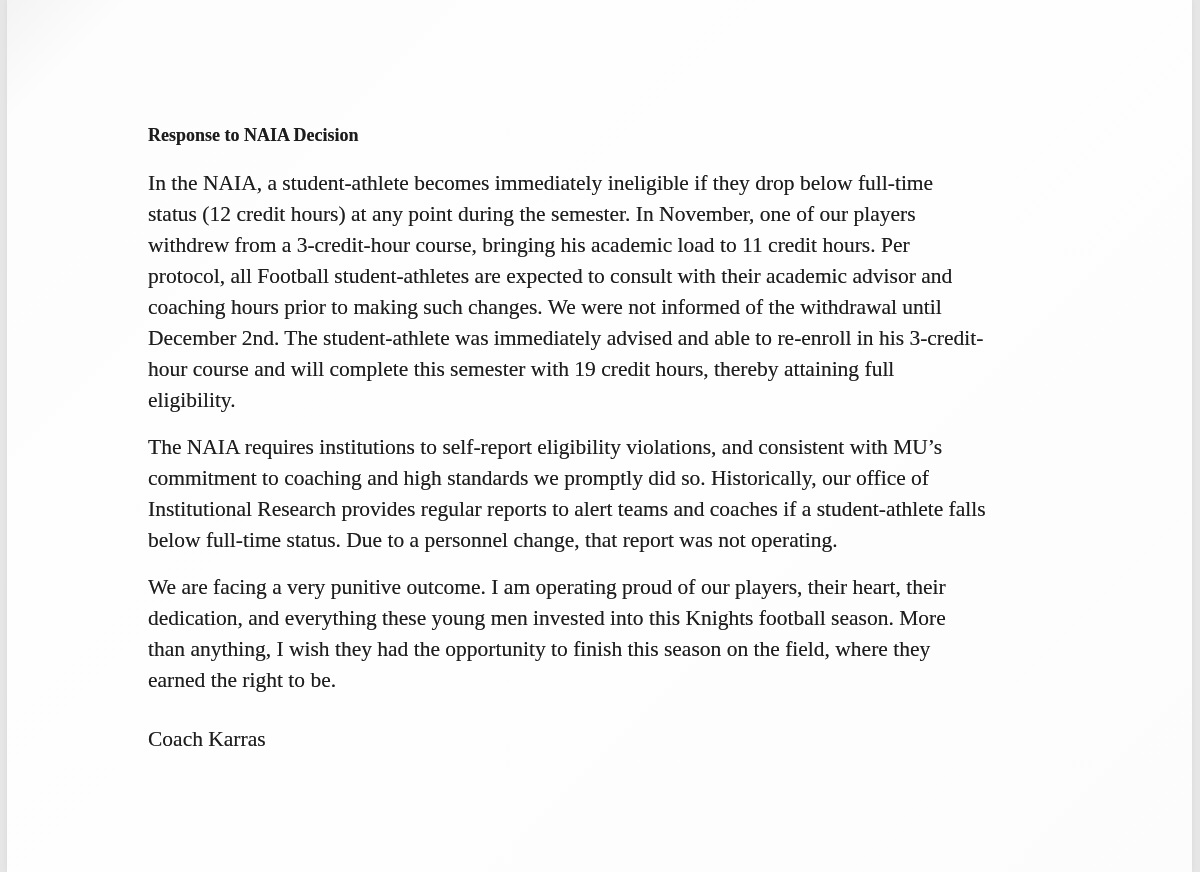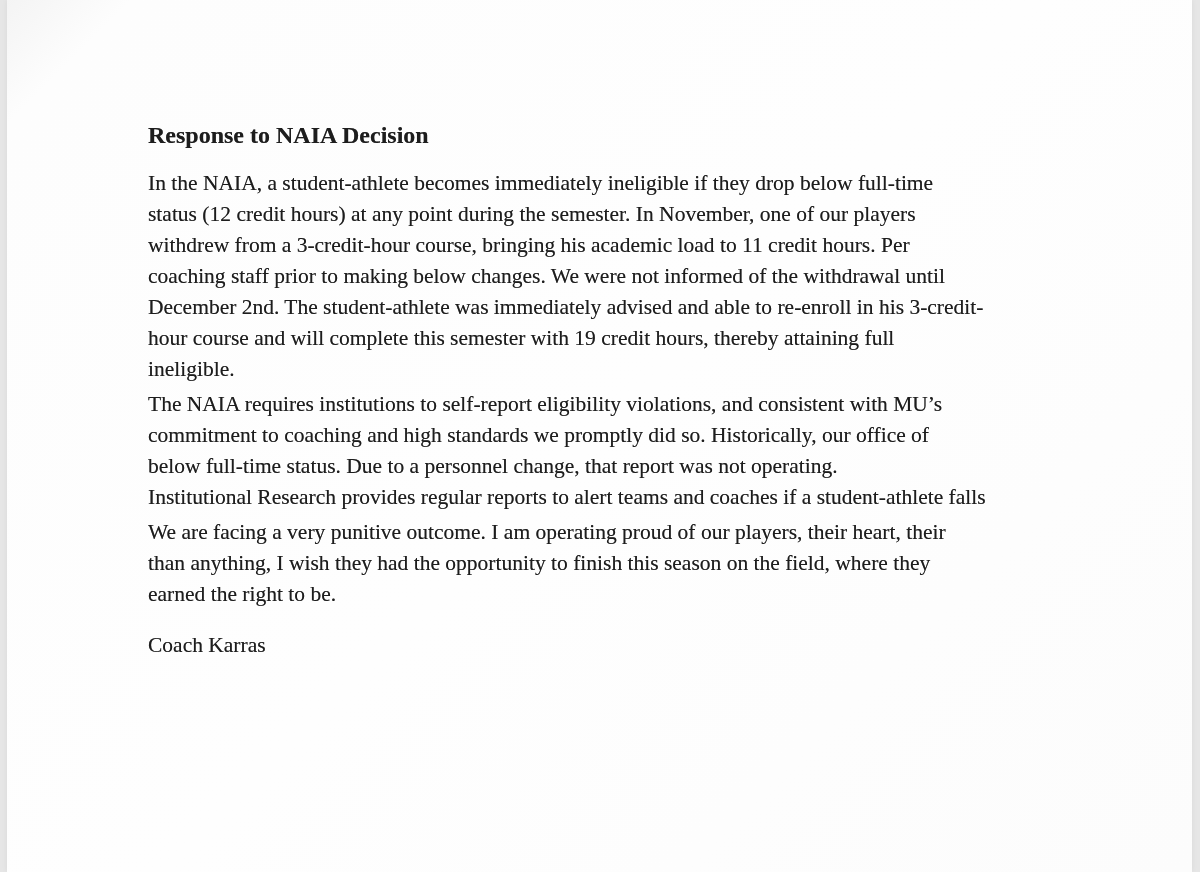--- a/index.html
+++ b/index.html
@@ -34,66 +34,68 @@
     left: 141px; 
     top: 120px;
     width: 930px;
     color: #1d1d1d;
     font-size: 21.5px;
     line-height: 31px;
     text-shadow: 0 0 0.6px rgba(30,30,30,0.55); 
   }
   .doc-title {
     font-weight: bold;
-    font-size: 24px;
+    font-size: 18px;
     line-height: 31px;
     margin: 0;
   }
   .paragraph {
     margin: 17px 0 0 0;
     font-family: Liberation Serif, serif;
   }
   .paragraph.p-gap {
-    margin-top: 4px;
+    margin-top: 16px;
   }
   .line {
     white-space: nowrap;
   }
   .signature {
-    margin-top: 20px;
+    margin-top: 28px;
   }
 </style>
 </head>
 <body>
 
 <div class="photo-frame">
   <div class="page">
     <div class="doc-content">
 
       <div class="doc-title">Response to NAIA Decision</div>
 
       <div class="paragraph">
         <div class="line">In the NAIA, a student-athlete becomes immediately ineligible if they drop below full-time</div>
         <div class="line">status (12 credit hours) at any point during the semester. In November, one of our players</div>
         <div class="line">withdrew from a 3-credit-hour course, bringing his academic load to 11 credit hours. Per</div>
-        <div class="line">coaching staff prior to making below changes. We were not informed of the withdrawal until</div>
+        <div class="line">protocol, all Football student-athletes are expected to consult with their academic advisor and</div>
+        <div class="line">coaching hours prior to making such changes. We were not informed of the withdrawal until</div>
         <div class="line">December 2nd. The student-athlete was immediately advised and able to re-enroll in his 3-credit-</div>
         <div class="line">hour course and will complete this semester with 19 credit hours, thereby attaining full</div>
-        <div class="line">ineligible.</div>
+        <div class="line">eligibility.</div>
       </div>
 
       <div class="paragraph p-gap">
         <div class="line">The NAIA requires institutions to self-report eligibility violations, and consistent with MU’s</div>
         <div class="line">commitment to coaching and high standards we promptly did so. Historically, our office of</div>
+        <div class="line">Institutional Research provides regular reports to alert teams and coaches if a student-athlete falls</div>
         <div class="line">below full-time status. Due to a personnel change, that report was not operating.</div>
-        <div class="line">Institutional Research provides regular reports to alert teams and coaches if a student-athlete falls</div>
       </div>
 
       <div class="paragraph p-gap">
         <div class="line">We are facing a very punitive outcome. I am operating proud of our players, their heart, their</div>
+        <div class="line">dedication, and everything these young men invested into this Knights football season. More</div>
         <div class="line">than anything, I wish they had the opportunity to finish this season on the field, where they</div>
         <div class="line">earned the right to be.</div>
       </div>
 
       <div class="paragraph signature">Coach Karras</div>
 
     </div>
   </div>
 </div>
 

